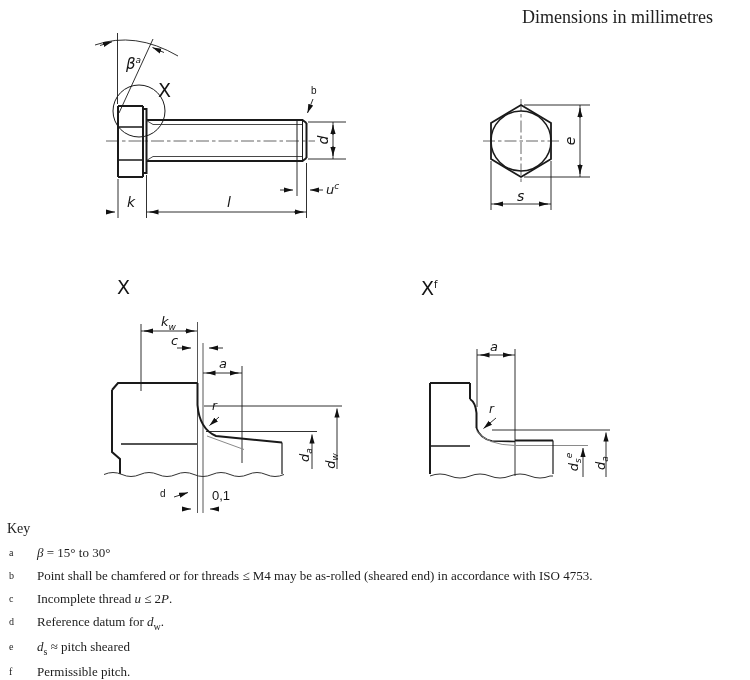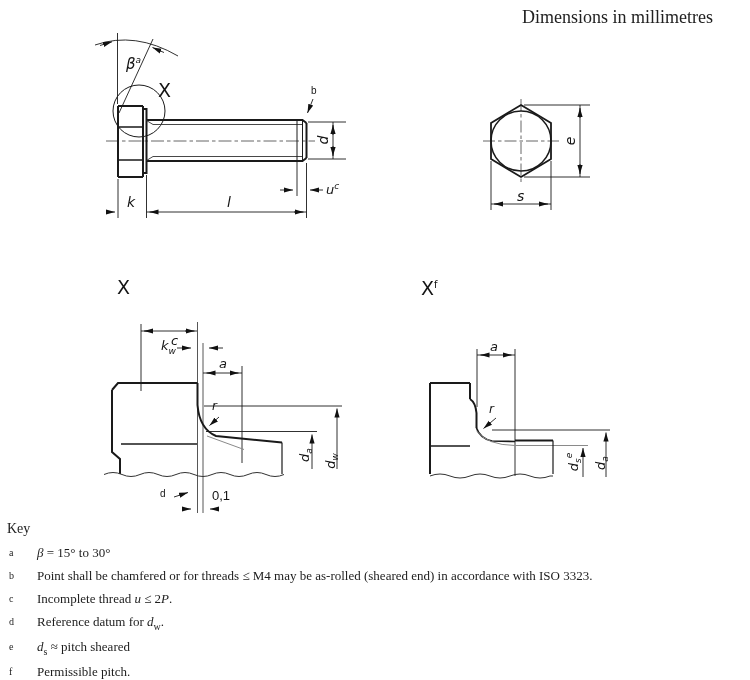--- a/index.html
+++ b/index.html
@@ -172,38 +172,38 @@
 <div class="lbl small" style="left:311px;top:86px;">b</div>
 <div class="lbl it dim rot" style="left:323px;top:140px;">d</div>
 <div class="lbl it dim13" style="left:326px;top:183px;"><span>u</span><sup>c</sup></div>
 <div class="lbl it dim" style="left:127px;top:195px;">k</div>
 <div class="lbl it dim" style="left:227px;top:195px;">l</div>
 
 <div class="lbl it dim rot" style="left:570px;top:141px;">e</div>
 <div class="lbl it dim" style="left:517px;top:189px;">s</div>
 
 <div class="lbl big" style="left:117px;top:278px;">X</div>
-<div class="lbl it dim13" style="left:161px;top:315px;margin-top:24px;"><span>k</span><sub>w</sub></div>
+<div class="lbl it dim13" style="left:161px;top:315px;"><span>k</span><sub>w</sub></div>
 <div class="lbl it dim13" style="left:171px;top:334px;">c</div>
 <div class="lbl it dim13" style="left:219px;top:357px;">a</div>
 <div class="lbl it dim12" style="left:212px;top:400px;">r</div>
 <div class="lbl small" style="left:160px;top:489px;">d</div>
 <div class="lbl dim13" style="left:212px;top:489px;">0,1</div>
 <div class="lbl it dim13 rot" style="left:304px;top:455px;"><span>d</span><sub>a</sub></div>
 <div class="lbl it dim13 rot" style="left:330px;top:461px;"><span>d</span><sub>w</sub></div>
 
 <div class="lbl big" style="left:421px;top:279px;"><span>X</span><sup style="font-size:10px;">f</sup></div>
 <div class="lbl it dim13" style="left:490px;top:340px;">a</div>
 <div class="lbl it dim12" style="left:489px;top:403px;">r</div>
 <div class="lbl it dim13 rot" style="left:573px;top:462px;"><span>d</span><sub>s</sub><sup>e</sup></div>
 <div class="lbl it dim13 rot" style="left:600px;top:463px;"><span>d</span><sub>a</sub></div>
 
 <div class="key">
   <div class="key-title">Key</div>
   <div id="key-items">
       <div class="key-item"><sup class="key-ref">a</sup><span><i>β</i><span> = 15° to 30°</span></span></div>
-      <div class="key-item"><sup class="key-ref">b</sup><span><span>Point shall be chamfered or for threads ≤ M4 may be as-rolled (sheared end) in accordance with ISO 3323.</span></span></div>
+      <div class="key-item"><sup class="key-ref">b</sup><span><span>Point shall be chamfered or for threads ≤ M4 may be as-rolled (sheared end) in accordance with ISO 4753.</span></span></div>
       <div class="key-item"><sup class="key-ref">c</sup><span><span>Incomplete thread </span><i>u</i><span> ≤ 2</span><i>P</i><span>.</span></span></div>
       <div class="key-item"><sup class="key-ref">d</sup><span><span>Reference datum for </span><i>d</i><sub>w</sub><span>.</span></span></div>
       <div class="key-item"><sup class="key-ref">e</sup><span><i>d</i><sub>s</sub><span> ≈ pitch sheared</span></span></div>
       <div class="key-item"><sup class="key-ref">f</sup><span><span>Permissible pitch.</span></span></div>
     </div>
 </div>
 
 </body></html>

